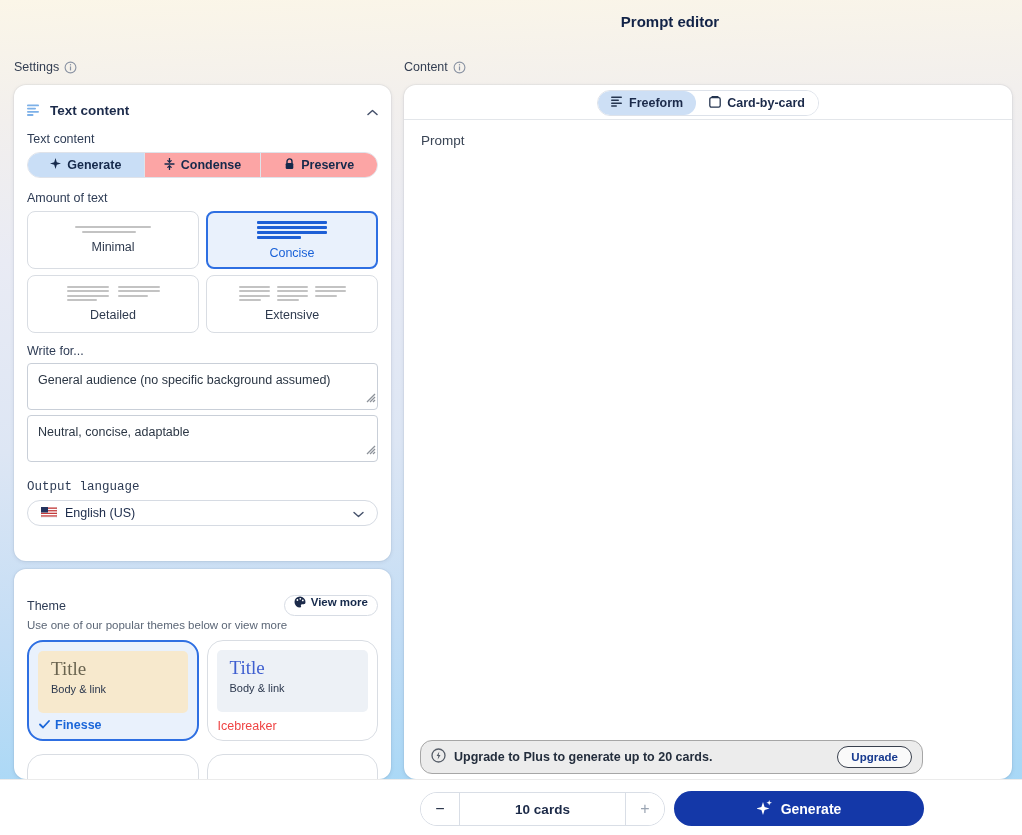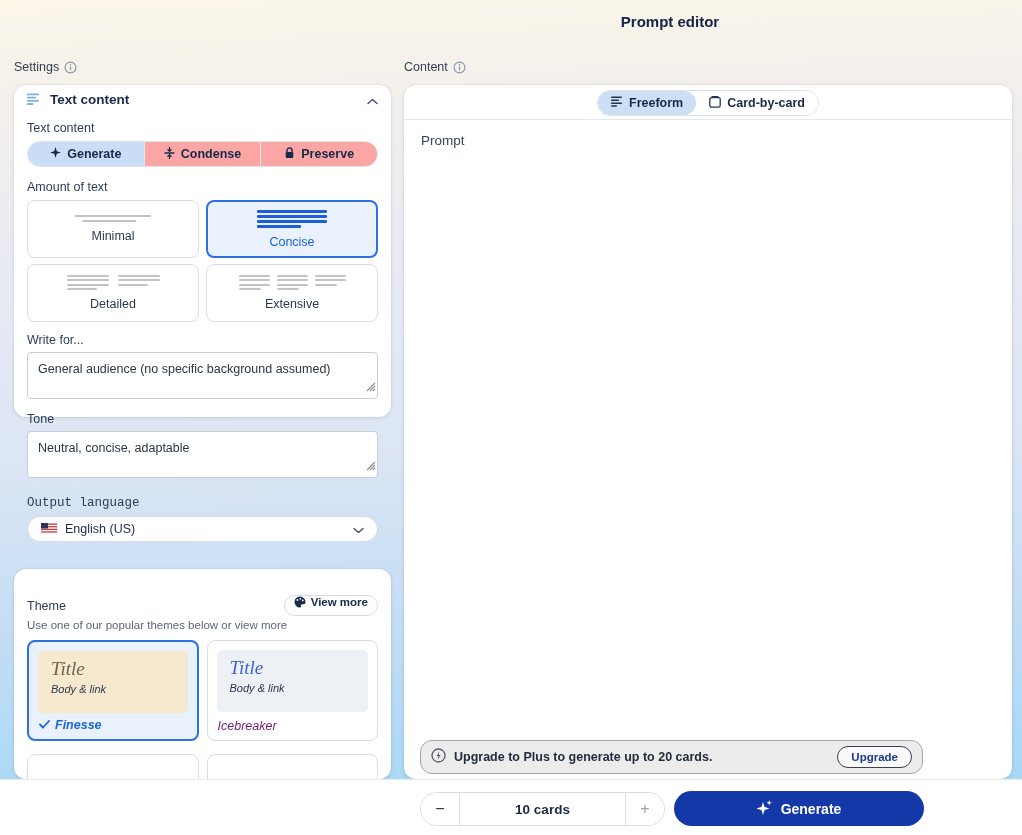--- a/index.html
+++ b/index.html
@@ -13,21 +13,21 @@
     position:absolute; top:13px; left:670px; transform:translateX(-50%);
     font-size:15px; font-weight:700; color:#122347; white-space:nowrap;
   }
   .col-label { position:absolute; display:flex; align-items:center; gap:5px;
     font-size:12.5px; color:#333e52; }
   .info-icon { display:inline-flex; }
   .card {
     position:absolute; background:#fff; border-radius:12px;
     box-shadow:0 1px 4px rgba(25,40,80,.10), 0 0 0 1px rgba(25,40,80,.04);
   }
-  .card-text { left:14px; top:85px; width:377px; height:332px; padding:6px 13px; }
+  .card-text { left:14px; top:85px; width:377px; height:476px; padding:17px 13px; }
   .card-visuals { left:14px; top:569px; width:377px; height:210px; padding:12px 13px; overflow:hidden; }
   .card-content { left:404px; top:85px; width:608px; height:694px; }
 
   .section-header { display:flex; align-items:center; gap:9px; height:17px; }
   .section-header .title { font-size:13.5px; font-weight:700; color:#1b2a4a; flex:1; }
   .field-label { font-size:12.5px; color:#2e3c55; }
   .mt13 { margin-top:13px; } .mt14 { margin-top:18px;font-family:Liberation Mono, monospace; }
 
   
   .seg-control { display:flex; height:26px; border:1px solid #dfe3ea; border-radius:13px;
@@ -63,28 +63,28 @@
   .dropdown .val { flex:1; font-size:12.5px; color:#1c2b4a; }
 
   
   .theme-row { display:flex; align-items:center; margin-top:14px; }
   .theme-row .field-label { flex:1; }
   .viewmore-btn { height:21px; border:1px solid #d7dce4; border-radius:11px; background:#fff;
     display:flex; gap:5px; padding:0 9px; font-size:11.5px; font-weight:700;
     color:#15294b; cursor:pointer; }
   .theme-hint { font-size:11.5px; color:#5b6676; margin-top:3px; }
   .theme-grid { display:grid; grid-template-columns:1fr 1fr; gap:13px 8px; margin-top:9px; }
-  .theme-card { height:101px; border:1px solid #d9dde3; border-radius:8px; background:#fff;
-    position:relative; cursor:pointer;font-style:italic; }
+  .theme-card { height:101px; border:1px solid #d9dde3; border-radius:16px; background:#fff;
+    position:relative; cursor:pointer; }
   .theme-card.selected { border:2px solid #2e6fe2; background:#e9f1fc; }
   .theme-preview { position:absolute; left:9px; right:9px; top:9px; height:62px; border-radius:5px; padding:7px 0 0 13px; }
   .theme-preview .t { font-family:"Liberation Serif", serif; font-size:19px; }
   .theme-preview .b { font-size:11px; color:#2b374d; margin-top:3px; }
   .theme-name { position:absolute; left:10px; bottom:7px; display:flex; align-items:center; gap:5px;
-    font-size:12.5px; color:#701a75; }
+    font-size:12.5px; color:#ef4444; }
   .theme-card.selected .theme-name { color:#1a66d9; font-weight:600; }
   .theme-card.stub { height:60px; }
 
   
   .tabs-control { position:absolute; left:50%; top:5px; transform:translateX(-50%);
     height:26px; display:flex; border:1px solid #dde2ea; border-radius:13px; background:#fff; overflow:hidden; }
   .tab { display:flex; align-items:center; gap:6px; padding:0 13px; font-size:12.5px; font-weight:600;
     color:#1b2a4a; cursor:pointer; background:#fff; }
   .tab.selected { background:#cddff5; border-radius:13px; }
   .content-divider { position:absolute; left:0; right:0; top:34px; height:1px; background:#e3e6ea; }
@@ -263,21 +263,20 @@
         <svg width="11" height="11" viewBox="0 0 11 11">
             <g stroke="#8c9199" stroke-width="1.2">
               <line x1="2" y1="10" x2="10" y2="2"></line>
               <line x1="5" y1="10" x2="10" y2="5"></line>
               <line x1="8" y1="10" x2="10" y2="8"></line>
             </g>
           </svg>
       </span>
     </div>
 
-    <div class="field-label mt13">Tone</div>
     <div class="ta-wrap">
       <textarea spellcheck="false" style="">Neutral, concise, adaptable</textarea>
       <span class="resize-grip">
         <svg width="11" height="11" viewBox="0 0 11 11">
             <g stroke="#8c9199" stroke-width="1.2">
               <line x1="2" y1="10" x2="10" y2="2"></line>
               <line x1="5" y1="10" x2="10" y2="5"></line>
               <line x1="8" y1="10" x2="10" y2="8"></line>
             </g>
           </svg>

